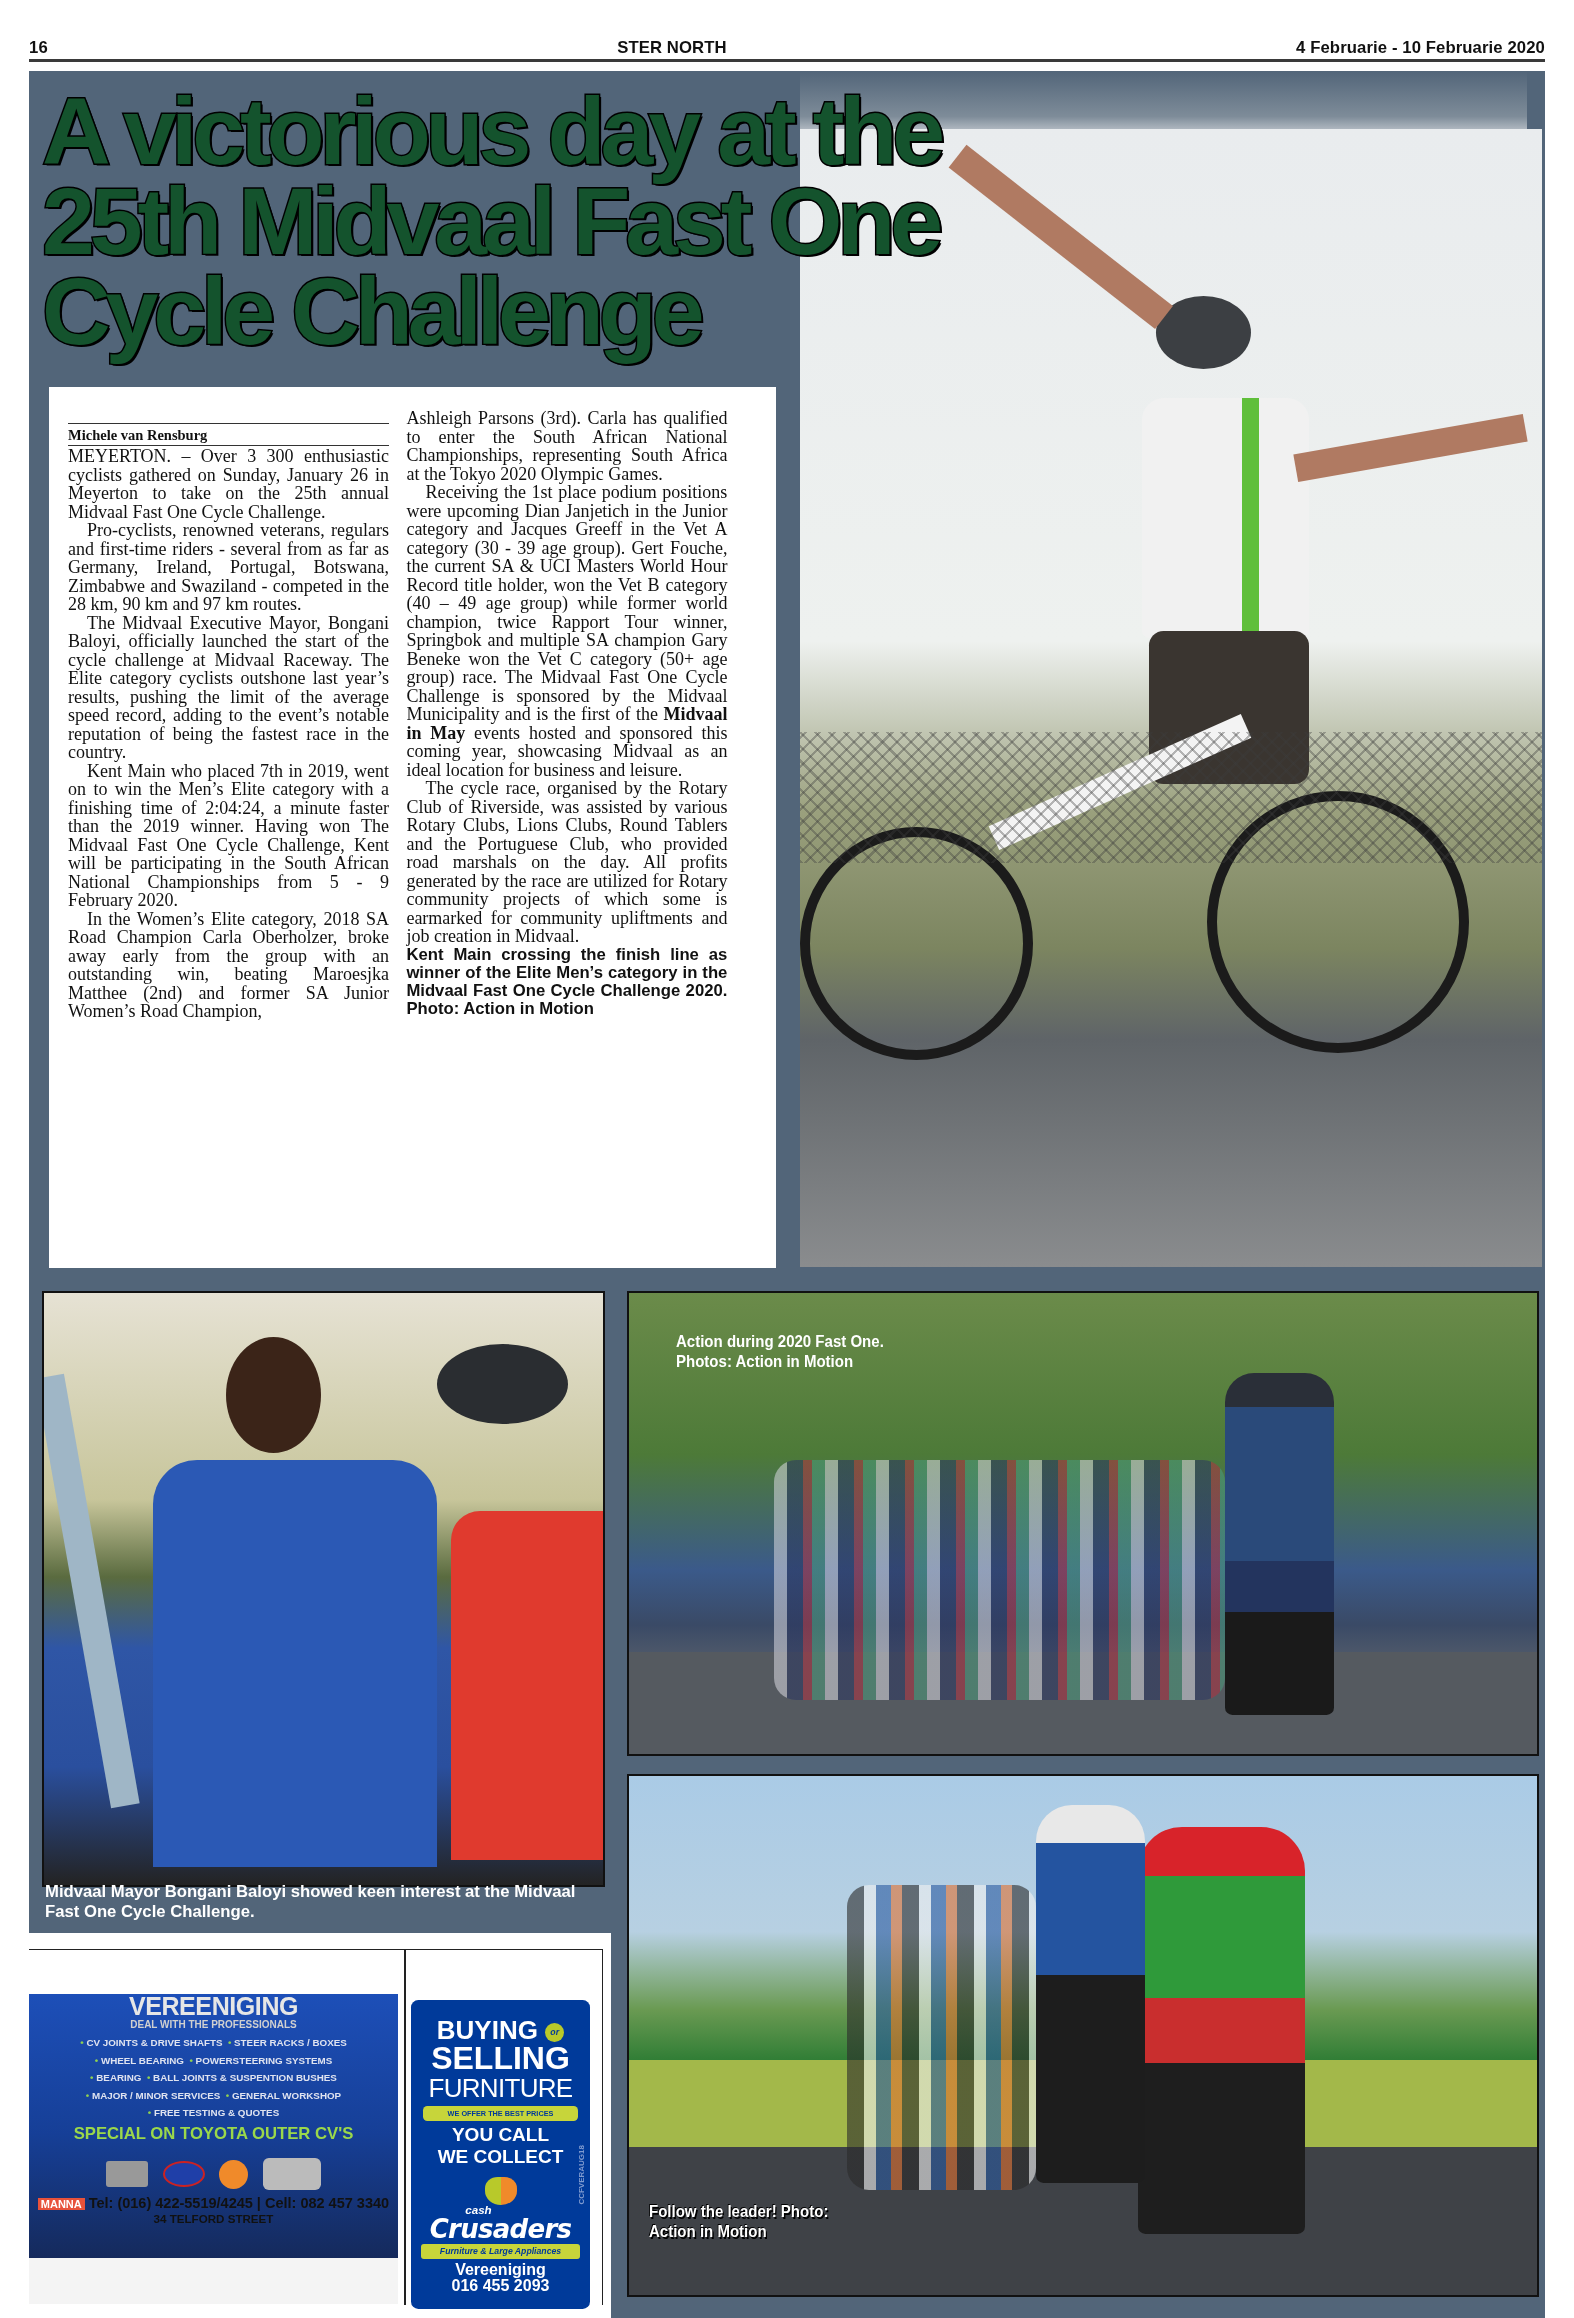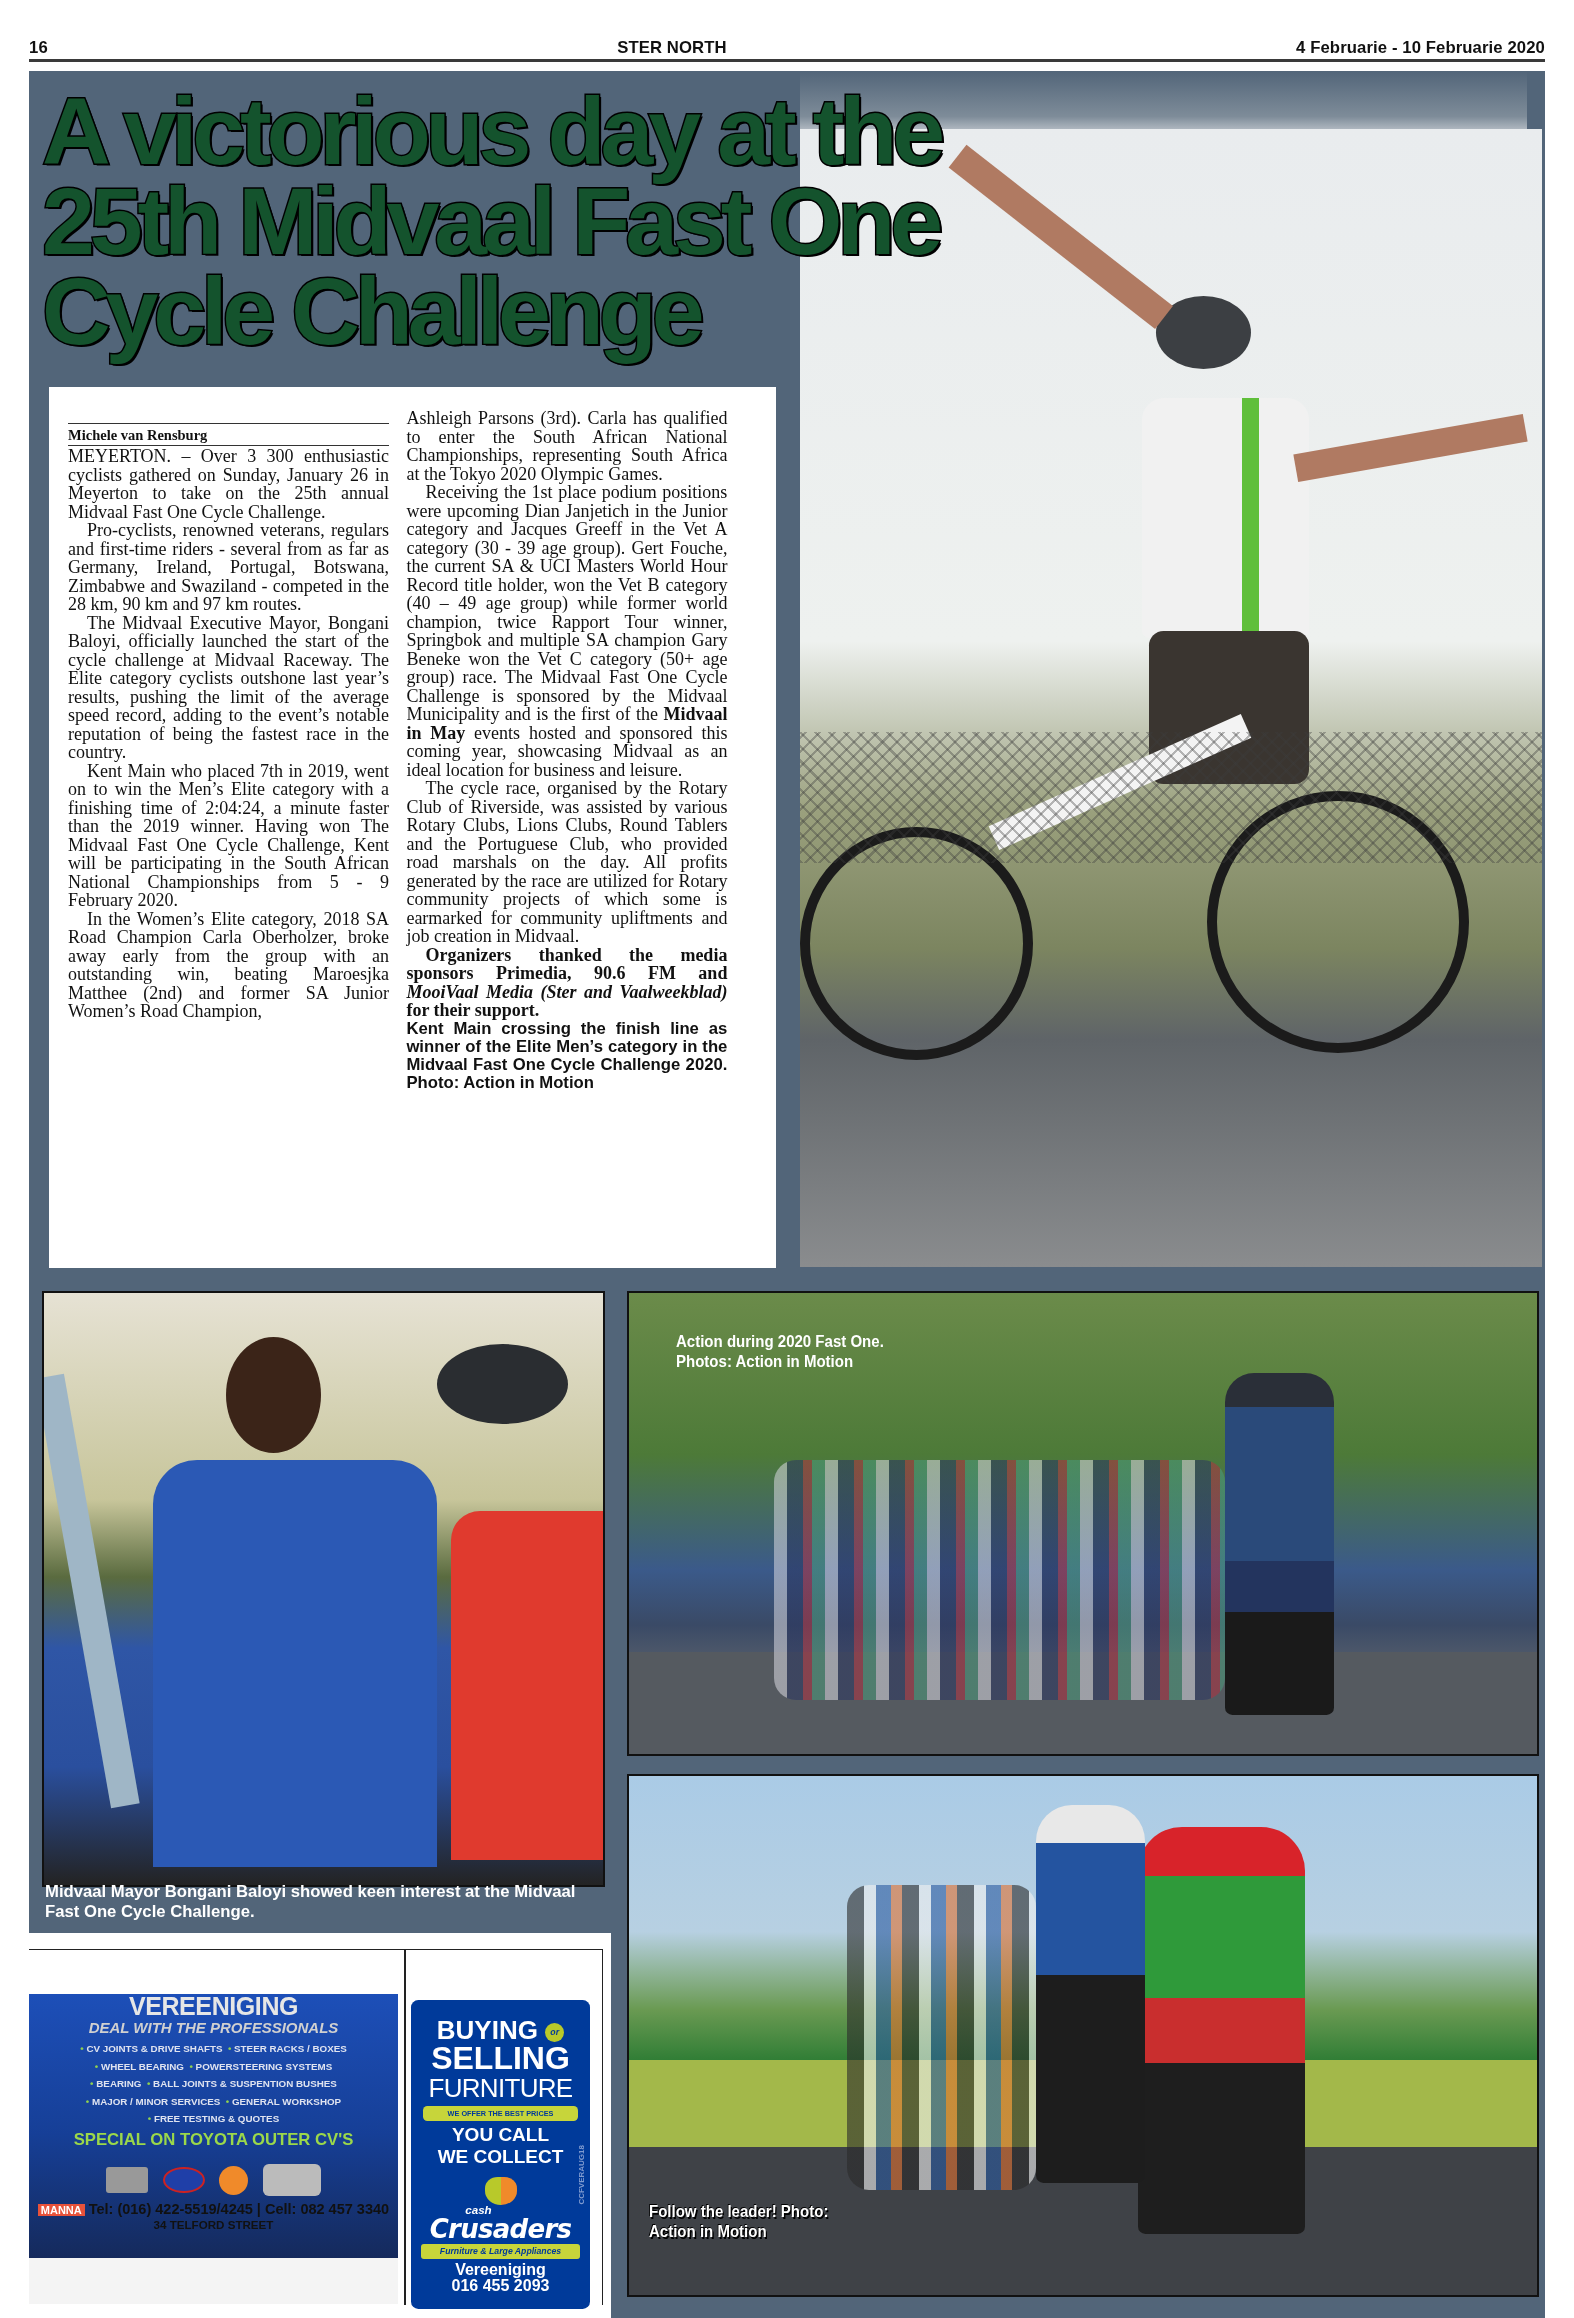--- a/index.html
+++ b/index.html
@@ -47,21 +47,21 @@
 
   
   .sil { position: absolute; border-radius: 50%; }
 
   
   .ads-frame { position: absolute; left: 29px; top: 1949px; width: 574px; height: 356px; border-top: 1.5px solid #222; border-right: 1.5px solid #222; }
   .ad-divider { position: absolute; left: 404px; top: 1949px; width: 1.5px; height: 356px; background: #222; }
   .ad-cvcity { position: absolute; left: 29px; top: 1994px; width: 369px; height: 310px; background: linear-gradient(180deg, #1d4fb8 0%, #163f97 45%, #152a5c 85%, #f4f4f4 85%, #f4f4f4 100%); text-align: center; color: #fff; font-family: "Liberation Sans", sans-serif; }
   .cv-title { font-weight: 700; font-size: 47px; line-height: 45px; margin-top: 7.3px; color: #d8d8d8; letter-spacing: -0.7px; text-shadow: 1.5px 1.5px 0 #666; }
   .cv-sub { font-weight: 700; font-size: 25px; line-height: 25px; color: #e6e6e6; letter-spacing: -0.4px; }
-  .cv-tag { font-weight: 700; font-size: 15px; color: #d0d0d0; margin-bottom: 4.4px; font-style: italic; }
+  .cv-tag { font-weight: 700; font-size: 10px; color: #d0d0d0; margin-bottom: 4.4px; }
   .cv-items { font-weight: 700; font-size: 9.8px; line-height: 17.4px; color: #dfe3f0; }
   .cv-items .dot { color: #8fd14f; }
   .cv-special { font-weight: 700; font-size: 16.7px; color: #9bd84a; margin-top: 2.9px; }
   .cv-logos { height: 42px; display: flex; justify-content: center; align-items: center; gap: 14.5px; margin-top: 8.7px; }
   .cv-logo { width: 42px; height: 26px; border-radius: 50%; }
   .cv-contact { color: #111; font-weight: 700; font-size: 14.5px; line-height: 16px; }
   .cv-manna { background: #e8523a; color: #fff; padding: 0 2.9px; font-size: 11px; }
   .cv-street { color: #111; font-weight: 700; font-size: 11.6px; }
 
   .ad-cash { position: absolute; left: 411px; top: 1994px; width: 179px; height: 309px; background: #003a9a; border-radius: 7.3px; text-align: center; color: #fff; font-family: "Liberation Sans", sans-serif; padding-top: 17.4px; margin-top: 6px; }
@@ -119,21 +119,20 @@
     <p>MEYERTON. – Over 3 300 enthusiastic cyclists gathered on Sunday, January 26 in Meyerton to take on the 25th annual Midvaal Fast One Cycle Challenge.</p>
     <p class="ind">Pro-cyclists, renowned veterans, regulars and first-time riders - several from as far as Germany, Ireland, Portugal, Botswana, Zimbabwe and Swaziland - competed in the 28 km, 90 km and 97 km routes.</p>
     <p class="ind">The Midvaal Executive Mayor, Bongani Baloyi, officially launched the start of the cycle challenge at Midvaal Raceway. The Elite category cyclists outshone last year’s results, pushing the limit of the average speed record, adding to the event’s notable reputation of being the fastest race in the country.</p>
     <p class="ind">Kent Main who placed 7th in 2019, went on to win the Men’s Elite category with a finishing time of 2:04:24, a minute faster than the 2019 winner. Having won The Midvaal Fast One Cycle Challenge, Kent will be participating in the South African National Championships from 5 - 9 February 2020.</p>
     <p class="ind">In the Women’s Elite category, 2018 SA Road Champion Carla Oberholzer, broke away early from the group with an outstanding win, beating Maroesjka Matthee (2nd) and former SA Junior Women’s Road Champion,</p>
   </div>
   <div class="col">
     <p>Ashleigh Parsons (3rd). Carla has qualified to enter the South African National Championships, representing South Africa at the Tokyo 2020 Olympic Games.</p>
     <p class="ind"><span>Receiving the 1st place podium positions were upcoming Dian Janjetich in the Junior category and Jacques Greeff in the Vet A category (30 - 39 age group). Gert Fouche, the current SA &amp; UCI Masters World Hour Record title holder, won the Vet B category (40 – 49 age group) while former world champion, twice Rapport Tour winner, Springbok and multiple SA champion Gary Beneke won the Vet C category (50+ age group) race. The Midvaal Fast One Cycle Challenge is sponsored by the Midvaal Municipality and is the first of the</span> <span class="bold">Midvaal in May</span> <span>events hosted and sponsored this coming year, showcasing Midvaal as an ideal location for business and leisure.</span></p>
     <p class="ind">The cycle race, organised by the Rotary Club of Riverside, was assisted by various Rotary Clubs, Lions Clubs, Round Tablers and the Portuguese Club, who provided road marshals on the day. All profits generated by the race are utilized for Rotary community projects of which some is earmarked for community upliftments and job creation in Midvaal.</p>
-    <p class="ind bold"><span>Organizers thanked the media sponsors Primedia, 90.6 FM and</span> <span class="ital">MooiVaal Media (Ster and Vaalweekblad)</span> <span>for their support.</span></p>
     <p class="photo-caption-main">Kent Main crossing the finish line as winner of the Elite Men’s category in the Midvaal Fast One Cycle Challenge 2020. Photo: Action in Motion</p>
   </div>
 </div>
 
 <div class="photo photo-mayor">
   <div class="sil" style="left:182px;top:44px;width:95px;height:116px;background:#3b2418;"></div>
   <div style="position:absolute;left:109px;top:167px;width:284px;height:407px;background:#2b59b5;border-radius:44px 44px 0 0;"></div>
   <div style="position:absolute;left:407px;top:218px;width:153px;height:349px;background:#e03a2e;border-radius:29px 0 0 0;"></div>
   <div class="sil" style="left:393px;top:51px;width:131px;height:80px;background:#2a2d31;"></div>
   <div style="position:absolute;left:29px;top:80px;width:29px;height:436px;background:#9fb6c6;transform:rotate(-10deg);"></div>

